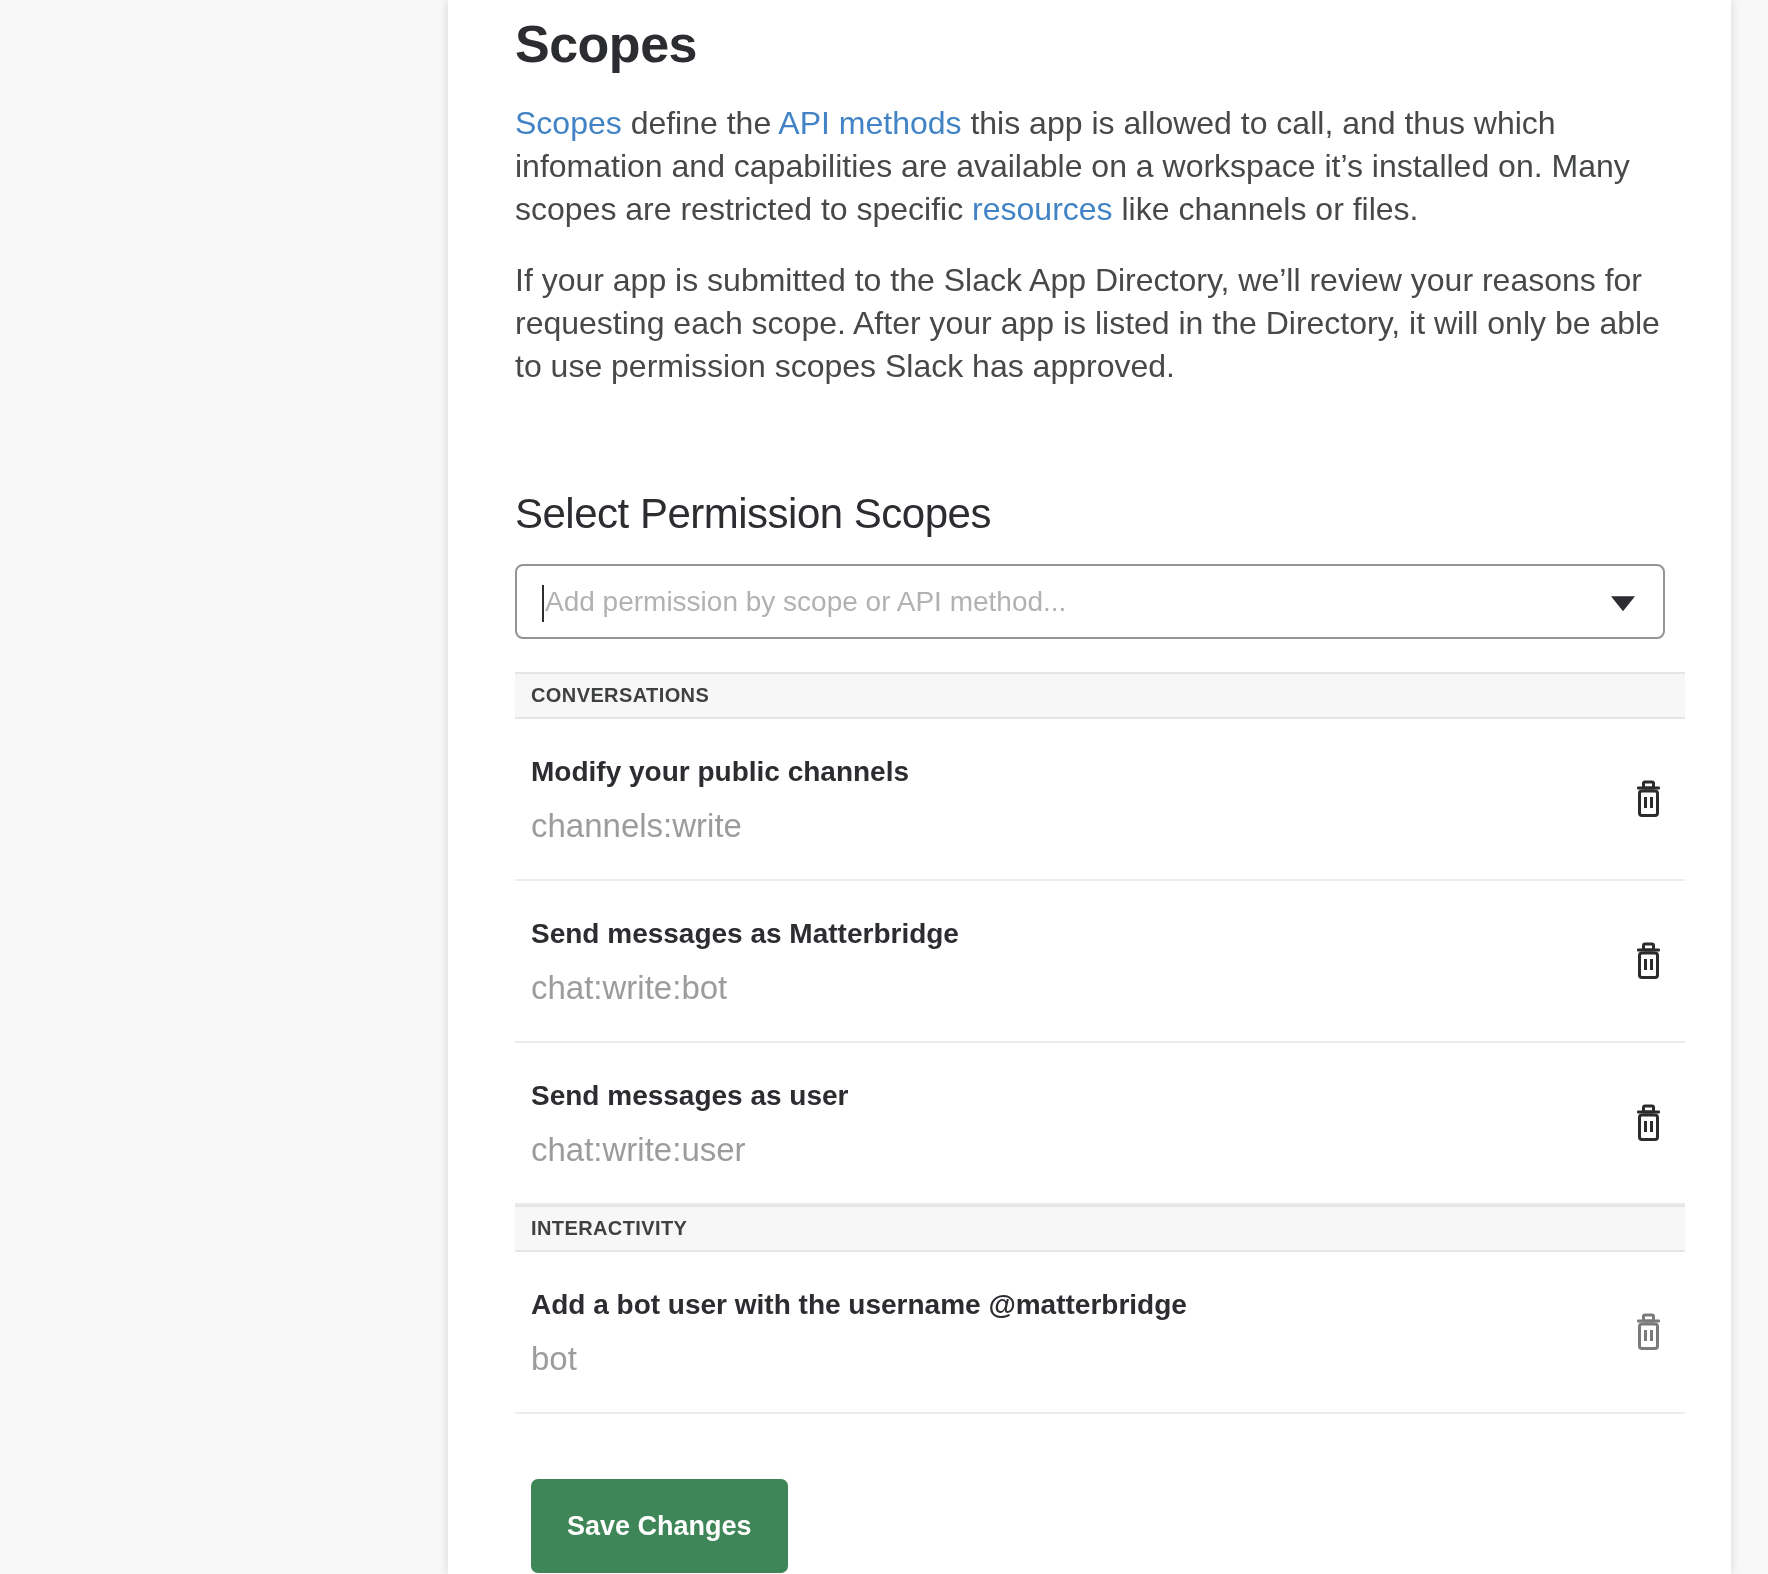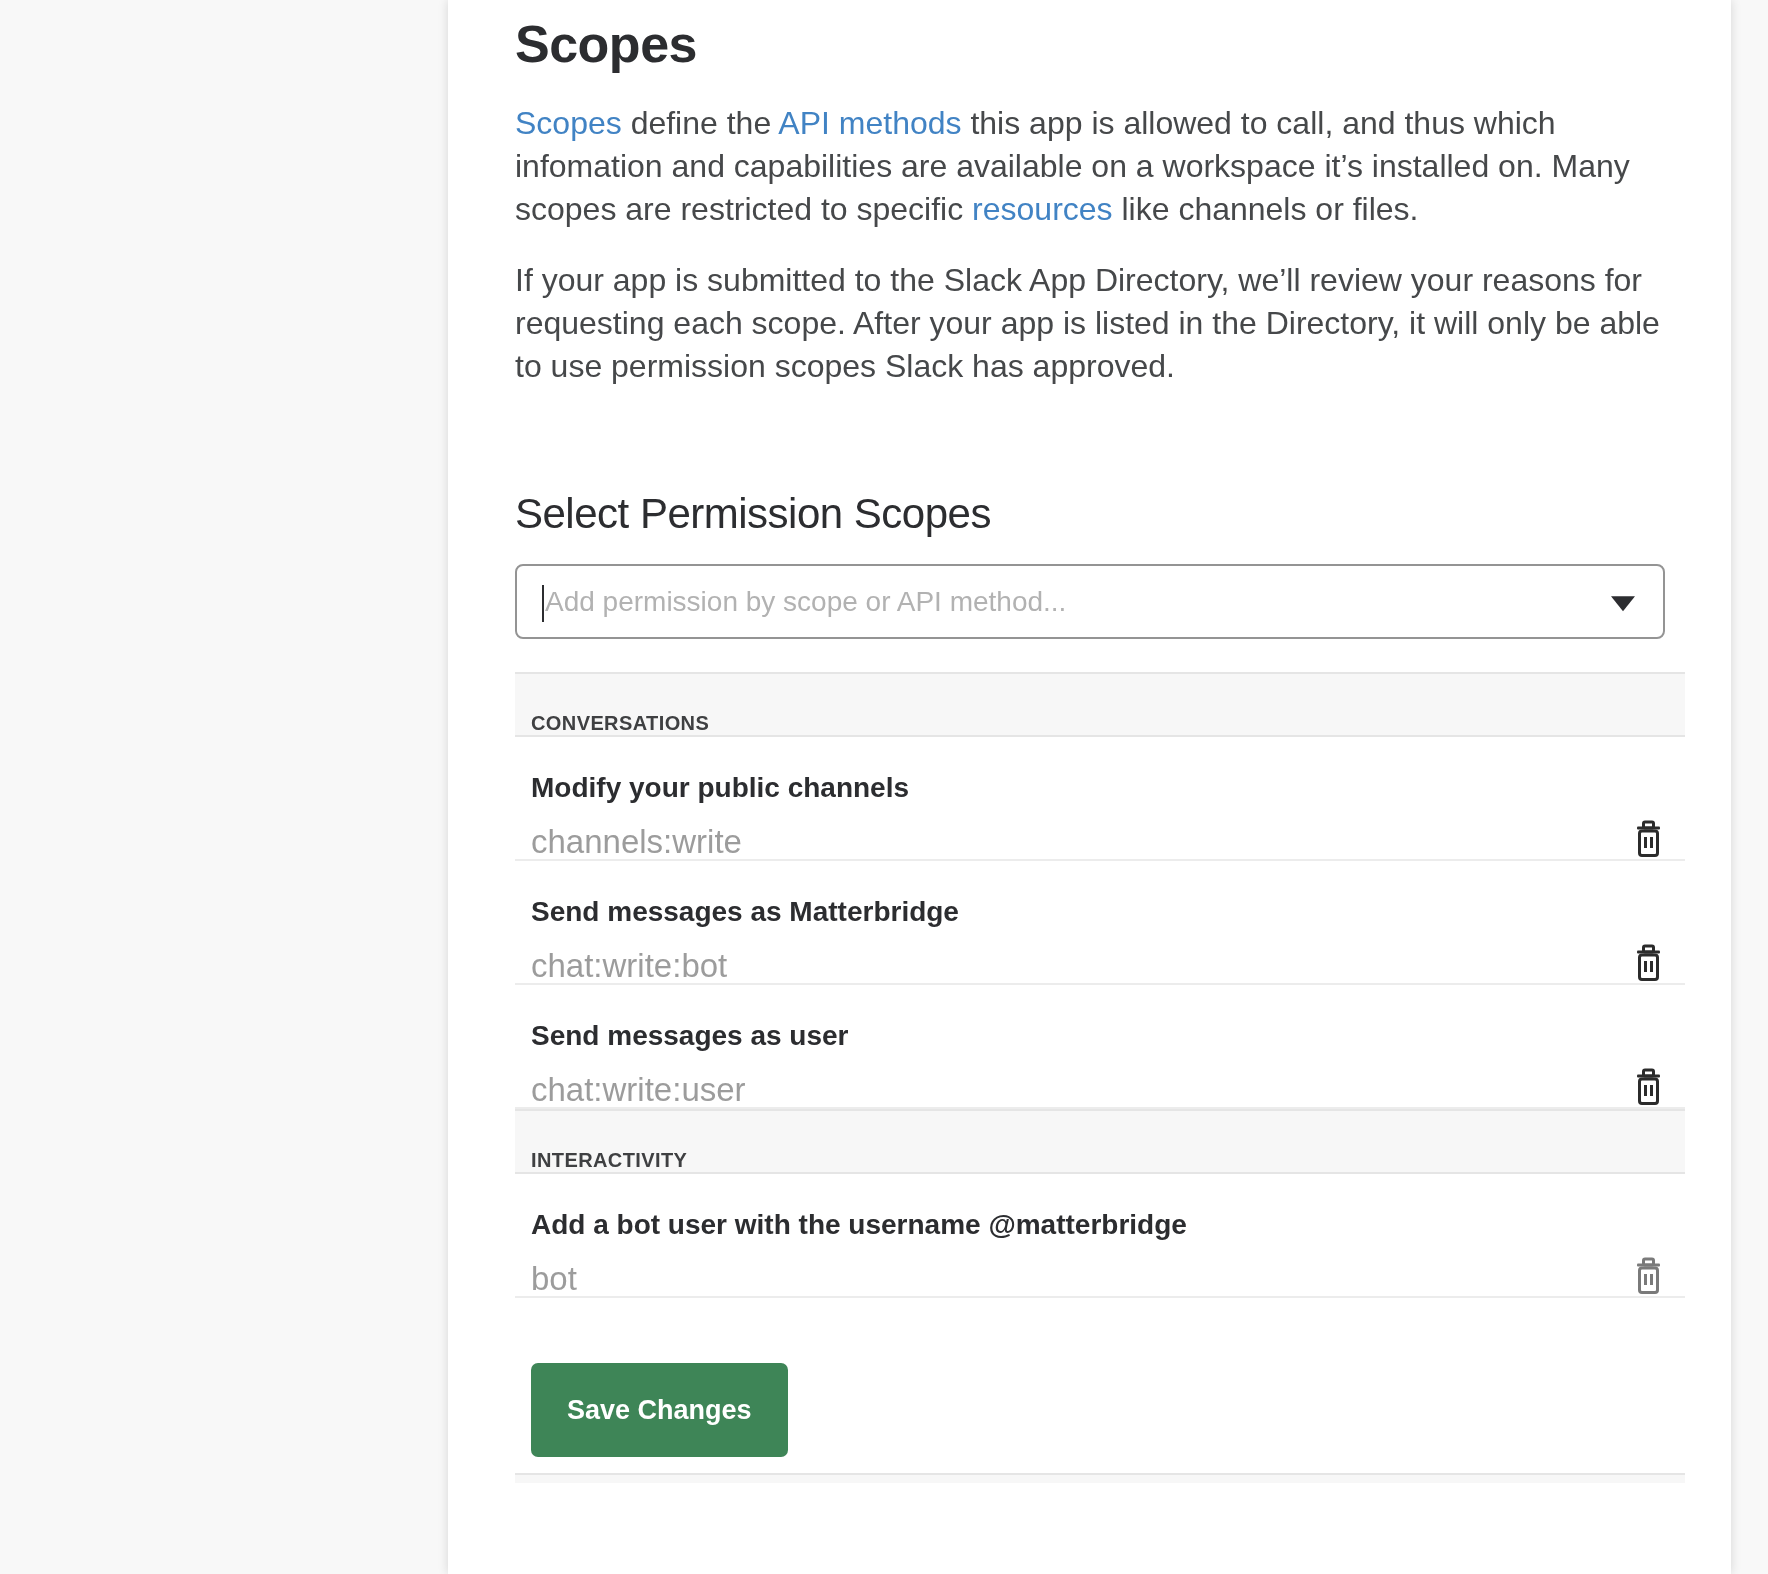--- a/index.html
+++ b/index.html
@@ -96,39 +96,39 @@
     right:28px;top:50%;
     transform:translateY(-38%);
     width:0;height:0;
     border-left:12px solid transparent;
     border-right:12px solid transparent;
     border-top:15px solid #2c2d30;
     cursor:pointer;
   }
   .scope-list{margin-top:33px;}
   .section-band{
-    height:65px;
+    height:47px;
     background:var(--bandbg);
     border-top:2px solid var(--bandborder);
     border-bottom:2px solid var(--bandborder);
     display:flex;
-    align-items:flex-end;
+    align-items:center;
     padding-left:16px;
   }
   .band-label{
     font-size:20px;
     font-weight:700;
     letter-spacing:0.4px;
     color:#3f4042;
   }
   .scope-row{
-    height:124px;
+    height:162px;
     border-bottom:2px solid var(--sep);
     display:flex;
-    align-items:flex-end;
+    align-items:center;
     justify-content:space-between;
     padding-left:16px;
     padding-right:23px;
   }
   .row-title{
     font-size:28px;
     line-height:34px;
     font-weight:700;
     color:var(--dark);
   }

